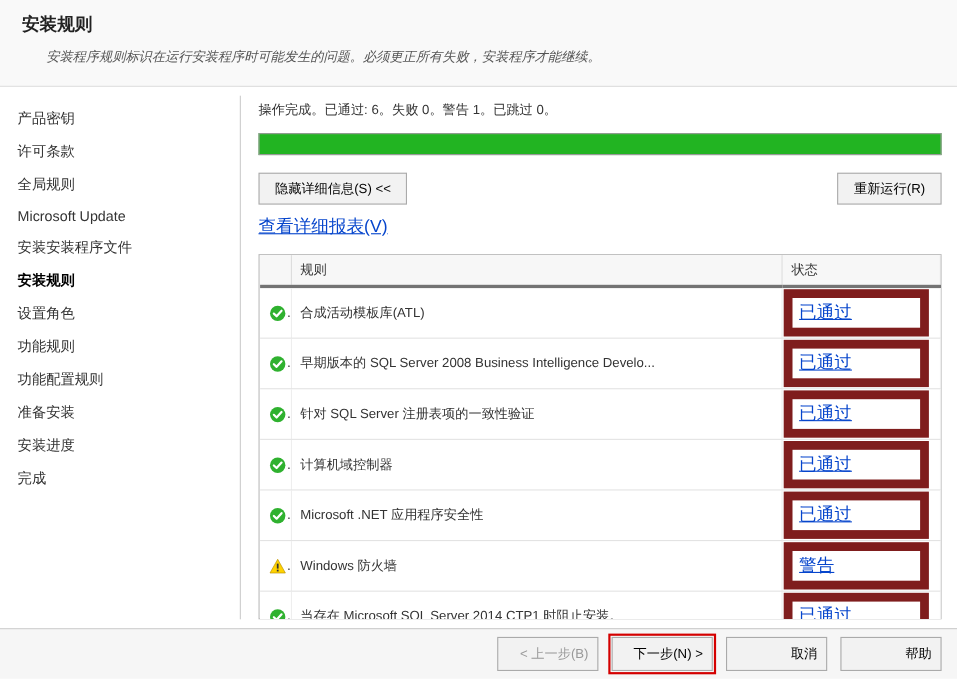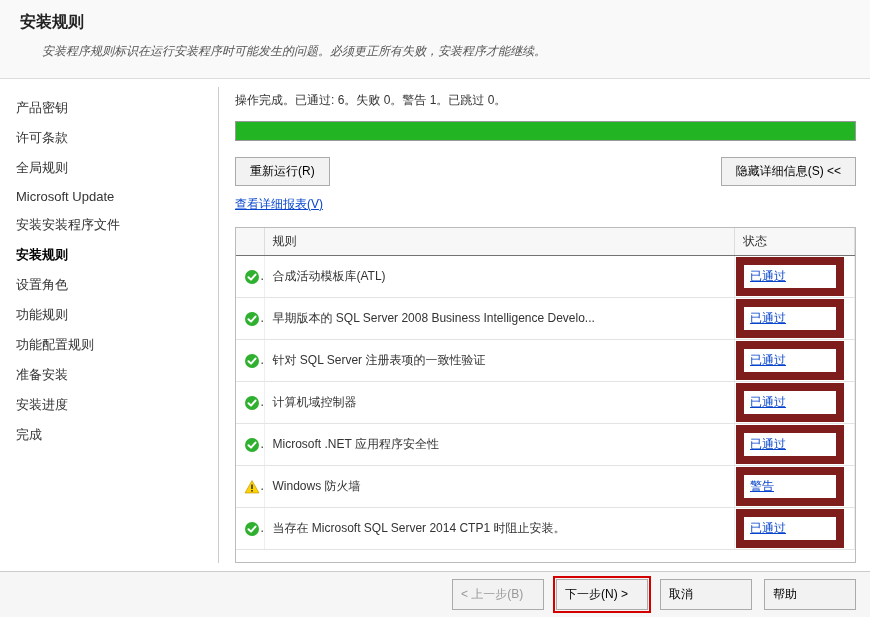--- a/index.html
+++ b/index.html
@@ -82,45 +82,45 @@
       border: 1px solid #aaa;
       padding: 5px 14px;
       font-size: 12px;
       cursor: pointer;
       font-family: inherit;
     }
     .link {
       color: #0645cc;
       text-decoration: underline;
       cursor: pointer;
-      font-size: 12px;
+      font-size: 16px;
     }
     .link-row { margin-bottom: 14px; }
     .rules-table {
       border: 1px solid #bbb;
       flex: 1;
       overflow: auto;
       background: #fff;
     }
     .rules-table table {
       width: 100%;
       border-collapse: collapse;
       font-size: 12px;
     }
     .rules-table th {
       text-align: left;
       background: #f7f7f7;
-      border-bottom: 1px solid #737373;
+      border-bottom: 3px solid #737373;
       border-right: 1px solid #ddd;
       padding: 5px 8px;
       font-weight: normal;
       color: #333;
     }
     .rules-table th.icon-col { width: 28px; }
-    .rules-table th.status-col { width: 120px; }
+    .rules-table th.status-col { width: 144px; }
     .rules-table td {
       border-bottom: 1px solid #e3e3e3;
       border-right: 1px solid #eee;
       padding: 4px 8px;
       vertical-align: middle;
       white-space: nowrap;
       overflow: hidden;
       text-overflow: ellipsis;
       max-width: 0;
     }
@@ -150,21 +150,21 @@
       background: #f6f6f6;
       display: flex;
       justify-content: flex-end;
       align-items: center;
       padding: 0 14px;
       gap: 12px;
     }
     .footer .btn {
       min-width: 92px;
       padding: 6px 8px;
-      text-align: left;
+      text-align: right;
     }
     .btn.highlighted {
       outline: 2px solid #d40000;
       outline-offset: 1px;
     }
     .btn.disabled {
       color: #999;
     }
   </style>
 </head>
@@ -188,22 +188,22 @@
       <div class="sidebar-item">功能配置规则</div>
       <div class="sidebar-item">准备安装</div>
       <div class="sidebar-item">安装进度</div>
       <div class="sidebar-item">完成</div>
     </div>
   <div class="vline"></div>
   <div class="main">
     <div class="status-text">操作完成。已通过: 6。失败 0。警告 1。已跳过 0。</div>
     <div class="progress-bar"></div>
     <div class="button-row">
+      <button class="btn">隐藏详细信息(S) &lt;&lt;</button>
       <button class="btn">重新运行(R)</button>
-      <button class="btn">隐藏详细信息(S) &lt;&lt;</button>
     </div>
     <div class="link-row">
       <span class="link">查看详细报表(V)</span>
     </div>
     <div class="rules-table">
       <table>
         <thead>
           <tr>
             <th class="icon-col"></th>
             <th>规则</th>

